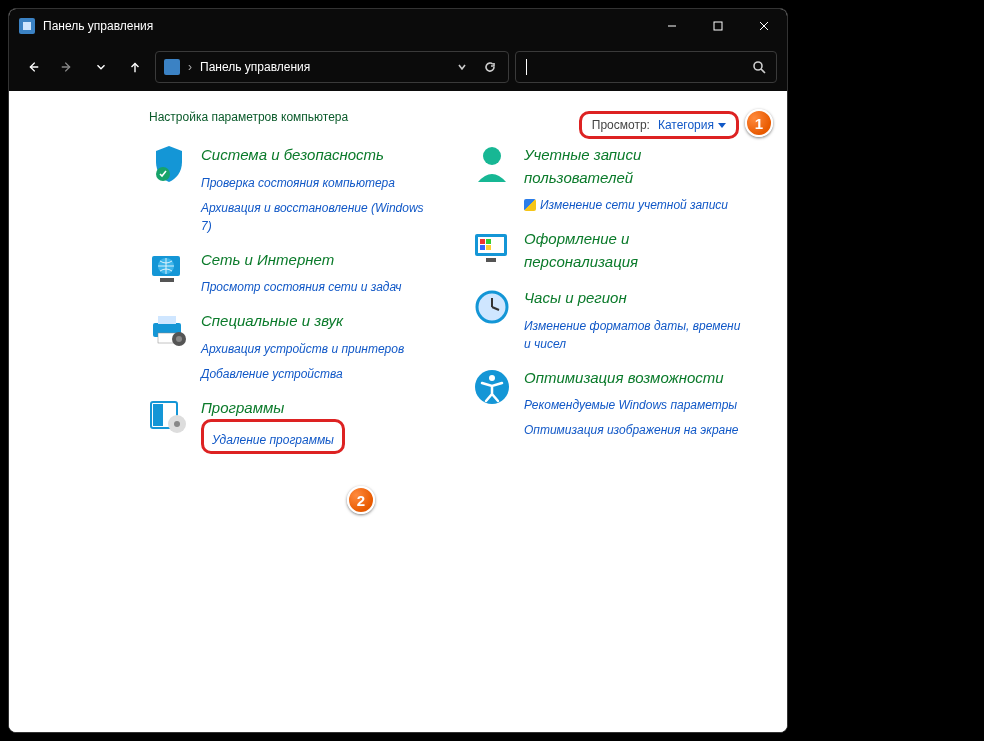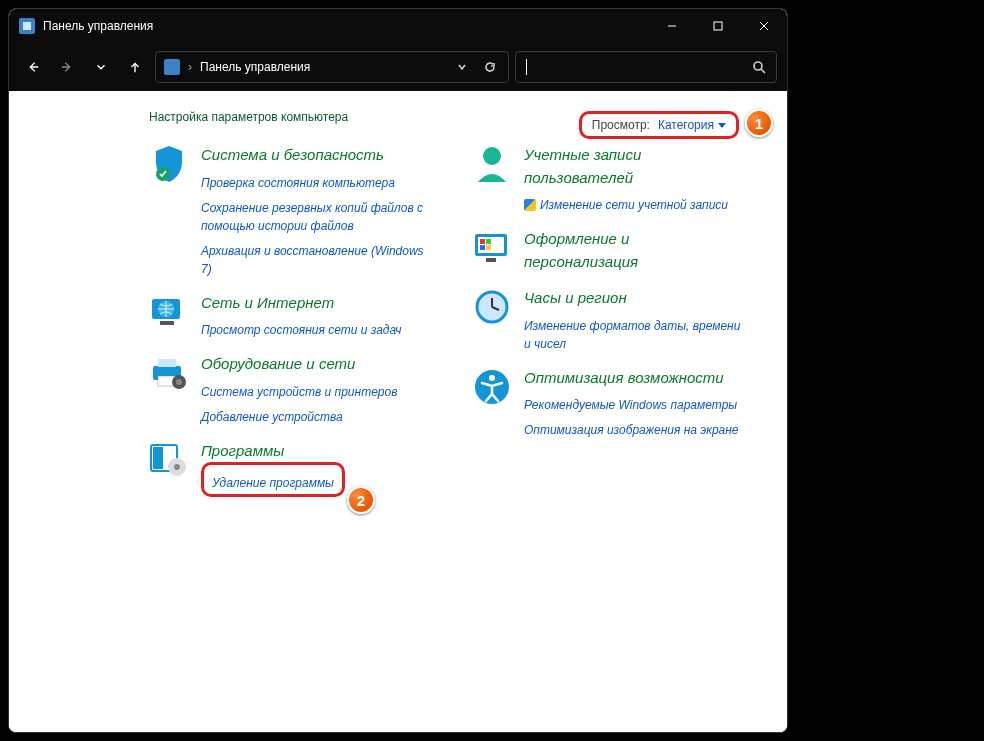--- a/index.html
+++ b/index.html
@@ -163,21 +163,20 @@
           <div class="cat-icon">
             <svg class="ic-shield" viewBox="0 0 34 40">
                 <path d="M17 2 L30 7 V18 C30 28 24 35 17 38 C10 35 4 28 4 18 V7 Z" fill="#1496d6"></path>
                 <circle cx="11" cy="30" r="7" fill="#17a36a"></circle>
                 <path d="M8 30 l2 2 l4 -5" stroke="#fff" stroke-width="1.6" fill="none"></path>
               </svg>
           </div>
           <div class="cat-body">
             <a class="cat-title">Система и безопасность</a>
             <a class="cat-link">Проверка состояния компьютера</a>
-            <a class="cat-link">Сохранение резервных копий файлов с помощью истории файлов</a>
             <a class="cat-link">Архивация и восстановление (Windows 7)</a>
           </div>
         </div>
 
         <div class="cat">
           <div class="cat-icon">
             <svg class="ic-globe" viewBox="0 0 38 38">
                 <rect x="2" y="6" width="28" height="20" rx="2" fill="#1496d6"></rect>
                 <circle cx="16" cy="16" r="8" fill="#3db5ea"></circle>
                 <path d="M8 16 h16 M16 8 v16 M10 11 q6 4 12 0 M10 21 q6 -4 12 0" stroke="#fff" stroke-width="0.8" fill="none"></path>
@@ -194,22 +193,22 @@
           <div class="cat-icon">
             <svg class="ic-printer" viewBox="0 0 40 34">
                 <rect x="4" y="10" width="28" height="14" rx="2" fill="#1496d6"></rect>
                 <rect x="9" y="3" width="18" height="8" fill="#cfe6ff"></rect>
                 <rect x="9" y="20" width="18" height="10" fill="#fff" stroke="#888" stroke-width="0.5"></rect>
                 <circle cx="30" cy="26" r="7" fill="#555"></circle>
                 <circle cx="30" cy="26" r="3" fill="#888"></circle>
               </svg>
           </div>
           <div class="cat-body">
-            <a class="cat-title">Оборудование и сети</a>
-            <a class="cat-link">Система устройств и принтеров</a>
+            <a class="cat-title">Специальные и звук</a>
+            <a class="cat-link">Архивация устройств и принтеров</a>
             <a class="cat-link">Добавление устройства</a>
           </div>
         </div>
 
         <div class="cat">
           <div class="cat-icon">
             <svg class="ic-progs" viewBox="0 0 40 34">
                 <rect x="2" y="2" width="26" height="26" rx="2" fill="#fff" stroke="#1496d6" stroke-width="2"></rect>
                 <rect x="4" y="4" width="10" height="22" fill="#1496d6"></rect>
                 <circle cx="28" cy="24" r="9" fill="#ddd"></circle>

